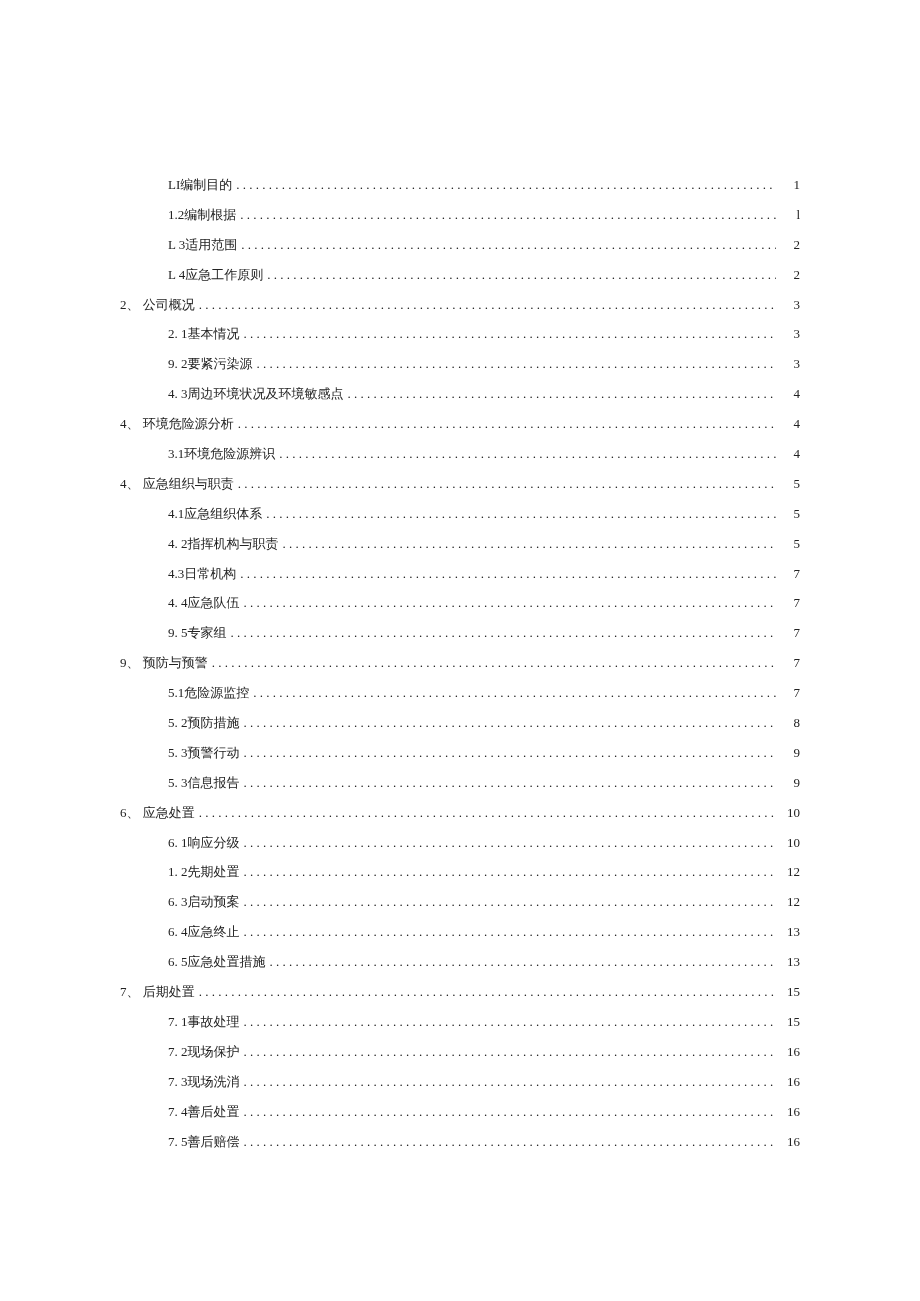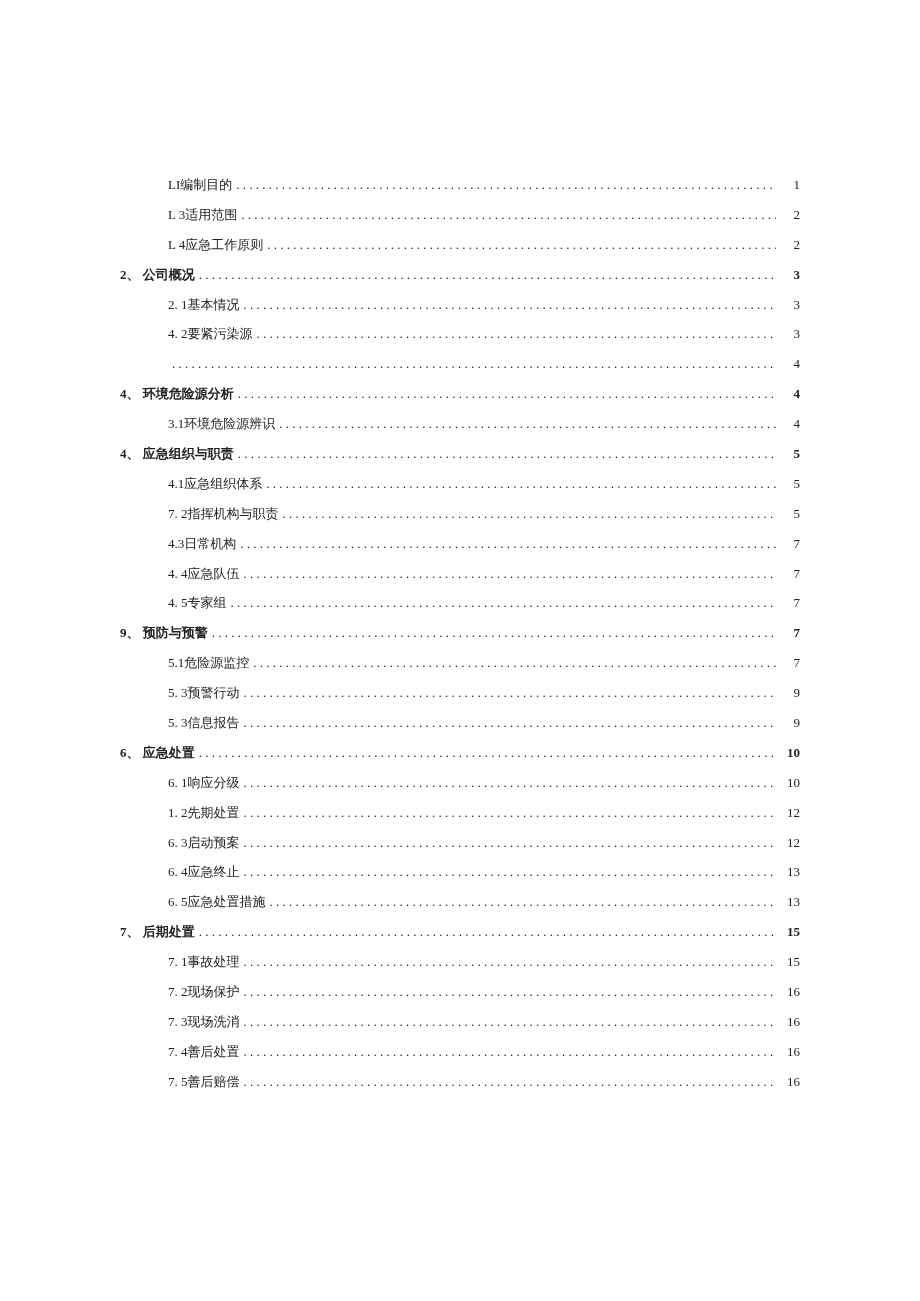--- a/index.html
+++ b/index.html
@@ -19,21 +19,21 @@
     .toc-container {
       width: 100%;
     }
     .toc-entry {
       display: flex;
       align-items: baseline;
       white-space: nowrap;
       line-height: 2.3;
     }
     .toc-entry.level-1 {
-      font-weight: bold;
+      font-weight: normal;
       padding-left: 0;
     }
     .toc-entry.level-2 {
       font-weight: normal;
       padding-left: 48px;
     }
     .toc-label {
       flex: 0 0 auto;
     }
     .toc-dots {
@@ -57,45 +57,51 @@
 </head>
 <body>
 
 <div class="toc-container" id="toc-root">
     <div class="toc-entry level-2">
       <span class="toc-label">LI编制目的</span>
       <span class="toc-dots"></span>
       <span class="toc-page">1</span>
     </div>
     <div class="toc-entry level-2">
+      <span class="toc-label">1.2编制根据</span>
+      <span class="toc-dots"></span>
+      <span class="toc-page">l</span>
+    </div>
+    <div class="toc-entry level-2">
       <span class="toc-label">L 3适用范围</span>
       <span class="toc-dots"></span>
       <span class="toc-page">2</span>
     </div>
     <div class="toc-entry level-2">
       <span class="toc-label">L 4应急工作原则</span>
       <span class="toc-dots"></span>
       <span class="toc-page">2</span>
     </div>
     <div class="toc-entry level-1">
       <span class="toc-label">2、 公司概况</span>
       <span class="toc-dots"></span>
       <span class="toc-page">3</span>
     </div>
     <div class="toc-entry level-2">
       <span class="toc-label">2.   1基本情况</span>
       <span class="toc-dots"></span>
       <span class="toc-page">3</span>
     </div>
     <div class="toc-entry level-2">
-      <span class="toc-label">4.   2要紧污染源</span>
+      <span class="toc-label">9.   2要紧污染源</span>
       <span class="toc-dots"></span>
       <span class="toc-page">3</span>
     </div>
     <div class="toc-entry level-2">
+      <span class="toc-label">4.   3周边环境状况及环境敏感点</span>
       <span class="toc-dots"></span>
       <span class="toc-page">4</span>
     </div>
     <div class="toc-entry level-1">
       <span class="toc-label">4、 环境危险源分析</span>
       <span class="toc-dots"></span>
       <span class="toc-page">4</span>
     </div>
     <div class="toc-entry level-2">
       <span class="toc-label">3.1环境危险源辨识</span>
@@ -106,48 +112,53 @@
       <span class="toc-label">4、 应急组织与职责</span>
       <span class="toc-dots"></span>
       <span class="toc-page">5</span>
     </div>
     <div class="toc-entry level-2">
       <span class="toc-label">4.1应急组织体系</span>
       <span class="toc-dots"></span>
       <span class="toc-page">5</span>
     </div>
     <div class="toc-entry level-2">
-      <span class="toc-label">7. 2指挥机构与职责</span>
+      <span class="toc-label">4. 2指挥机构与职责</span>
       <span class="toc-dots"></span>
       <span class="toc-page">5</span>
     </div>
     <div class="toc-entry level-2">
       <span class="toc-label">4.3日常机构</span>
       <span class="toc-dots"></span>
       <span class="toc-page">7</span>
     </div>
     <div class="toc-entry level-2">
       <span class="toc-label">4. 4应急队伍</span>
       <span class="toc-dots"></span>
       <span class="toc-page">7</span>
     </div>
     <div class="toc-entry level-2">
-      <span class="toc-label">4. 5专家组</span>
+      <span class="toc-label">9. 5专家组</span>
       <span class="toc-dots"></span>
       <span class="toc-page">7</span>
     </div>
     <div class="toc-entry level-1">
       <span class="toc-label">9、 预防与预警</span>
       <span class="toc-dots"></span>
       <span class="toc-page">7</span>
     </div>
     <div class="toc-entry level-2">
       <span class="toc-label">5.1危险源监控</span>
       <span class="toc-dots"></span>
       <span class="toc-page">7</span>
+    </div>
+    <div class="toc-entry level-2">
+      <span class="toc-label">5. 2预防措施</span>
+      <span class="toc-dots"></span>
+      <span class="toc-page">8</span>
     </div>
     <div class="toc-entry level-2">
       <span class="toc-label">5. 3预警行动</span>
       <span class="toc-dots"></span>
       <span class="toc-page">9</span>
     </div>
     <div class="toc-entry level-2">
       <span class="toc-label">5. 3信息报告</span>
       <span class="toc-dots"></span>
       <span class="toc-page">9</span>

